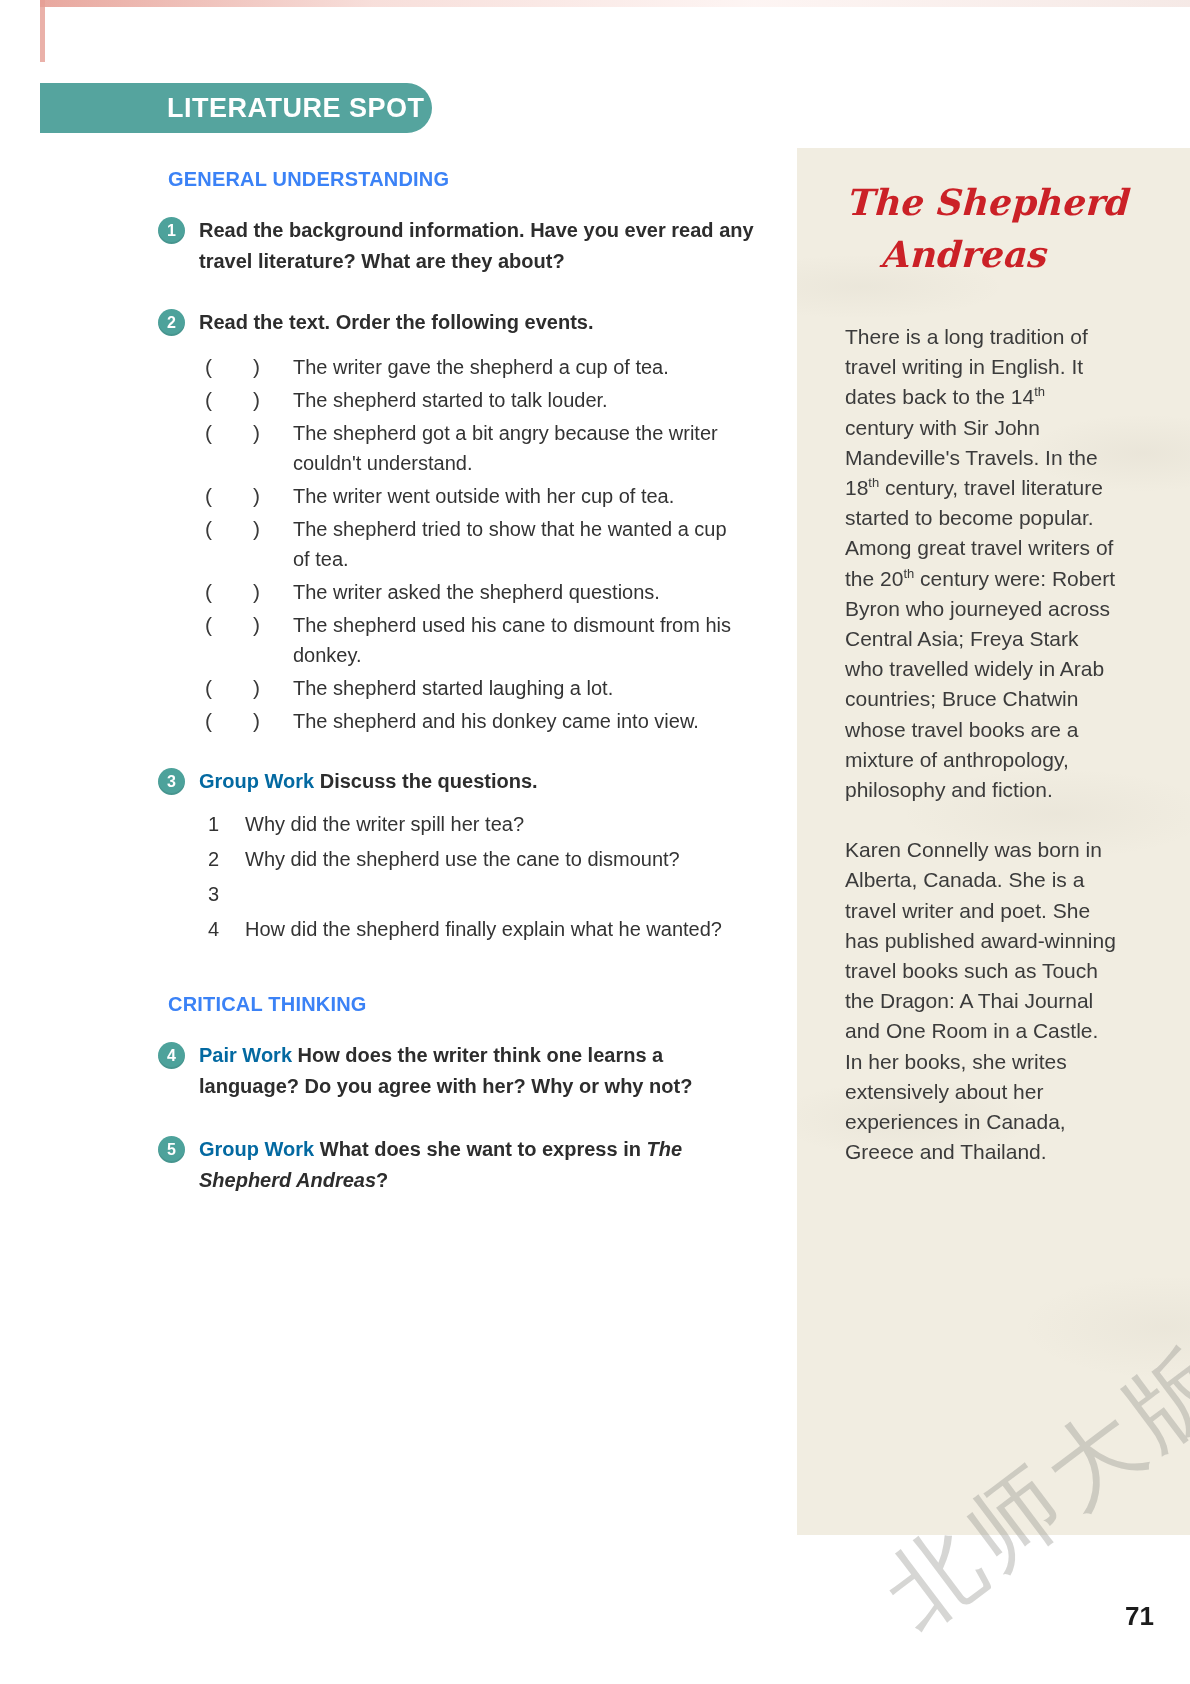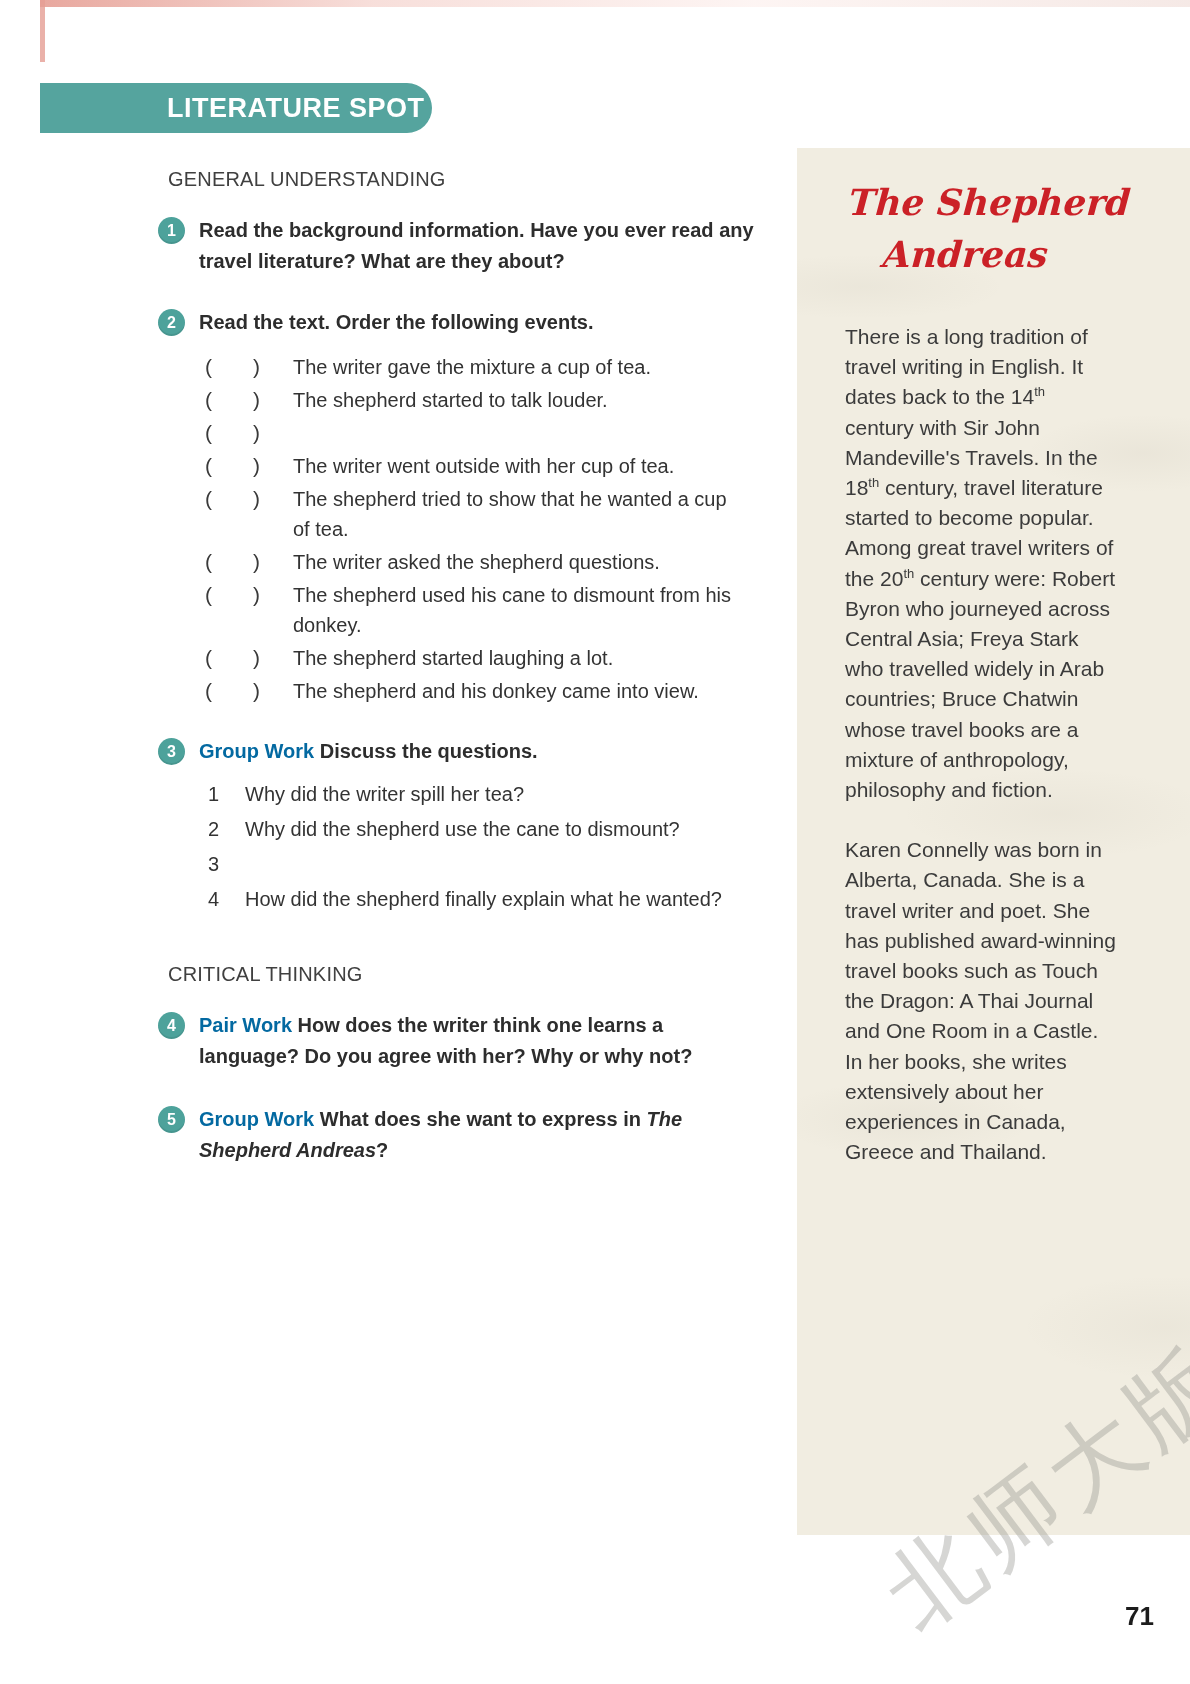--- a/index.html
+++ b/index.html
@@ -20,21 +20,21 @@
   
   .banner {
     position:absolute; left:0; top:83px; width:392px; height:50px;
     background:#55a49e; border-radius:0 26px 26px 0;
     display:flex; align-items:center; padding-left:127px;
     color:#ffffff; font-size:27px; font-weight:600; letter-spacing:.5px;
   }
   
   .main-col { position:absolute; left:118px; top:168px; width:600px; }
   .sec-heading {
-    color:#404040; font-weight:normal; font-size:20px; letter-spacing:.2px; margin-left:10px;
+    color:#3b82f6; font-weight:bold; font-size:20px; letter-spacing:.2px; margin-left:10px;
   }
   .activity { display:flex; align-items:flex-start; margin-top:24px; }
   .badge {
     flex:0 0 27px; width:27px; height:27px; border-radius:50%;
     background:#4da29b; color:#fff; font-size:16px; font-weight:bold;
     display:flex; align-items:center; justify-content:center; margin-top:2px;
     box-shadow:inset 0 -2px 0 rgba(0,0,0,.08);
   }
   .activity-text {
     margin-left:14px; width:566px; font-size:20px; font-weight:bold; color:#2d2d2d; line-height:31px;
@@ -113,30 +113,31 @@
 
     <div class="activity" style="margin-top:30px;">
       <div class="badge">2</div>
       <div class="activity-text">Read the text. Order the following events.</div>
     </div>
 
     <div class="events">
       <div class="event-row">
         <span class="paren">(</span>
         <span class="paren">)</span>
-        <span class="event-text">The writer gave the mixture a cup of tea.</span>
+        <span class="event-text">The writer gave the shepherd a cup of tea.</span>
       </div>
       <div class="event-row">
         <span class="paren">(</span>
         <span class="paren">)</span>
         <span class="event-text">The shepherd started to talk louder.</span>
       </div>
       <div class="event-row">
         <span class="paren">(</span>
         <span class="paren">)</span>
+        <span class="event-text">The shepherd got a bit angry because the writer couldn't understand.</span>
       </div>
       <div class="event-row">
         <span class="paren">(</span>
         <span class="paren">)</span>
         <span class="event-text">The writer went outside with her cup of tea.</span>
       </div>
       <div class="event-row">
         <span class="paren">(</span>
         <span class="paren">)</span>
         <span class="event-text">The shepherd tried to show that he wanted a cup of tea.</span>

